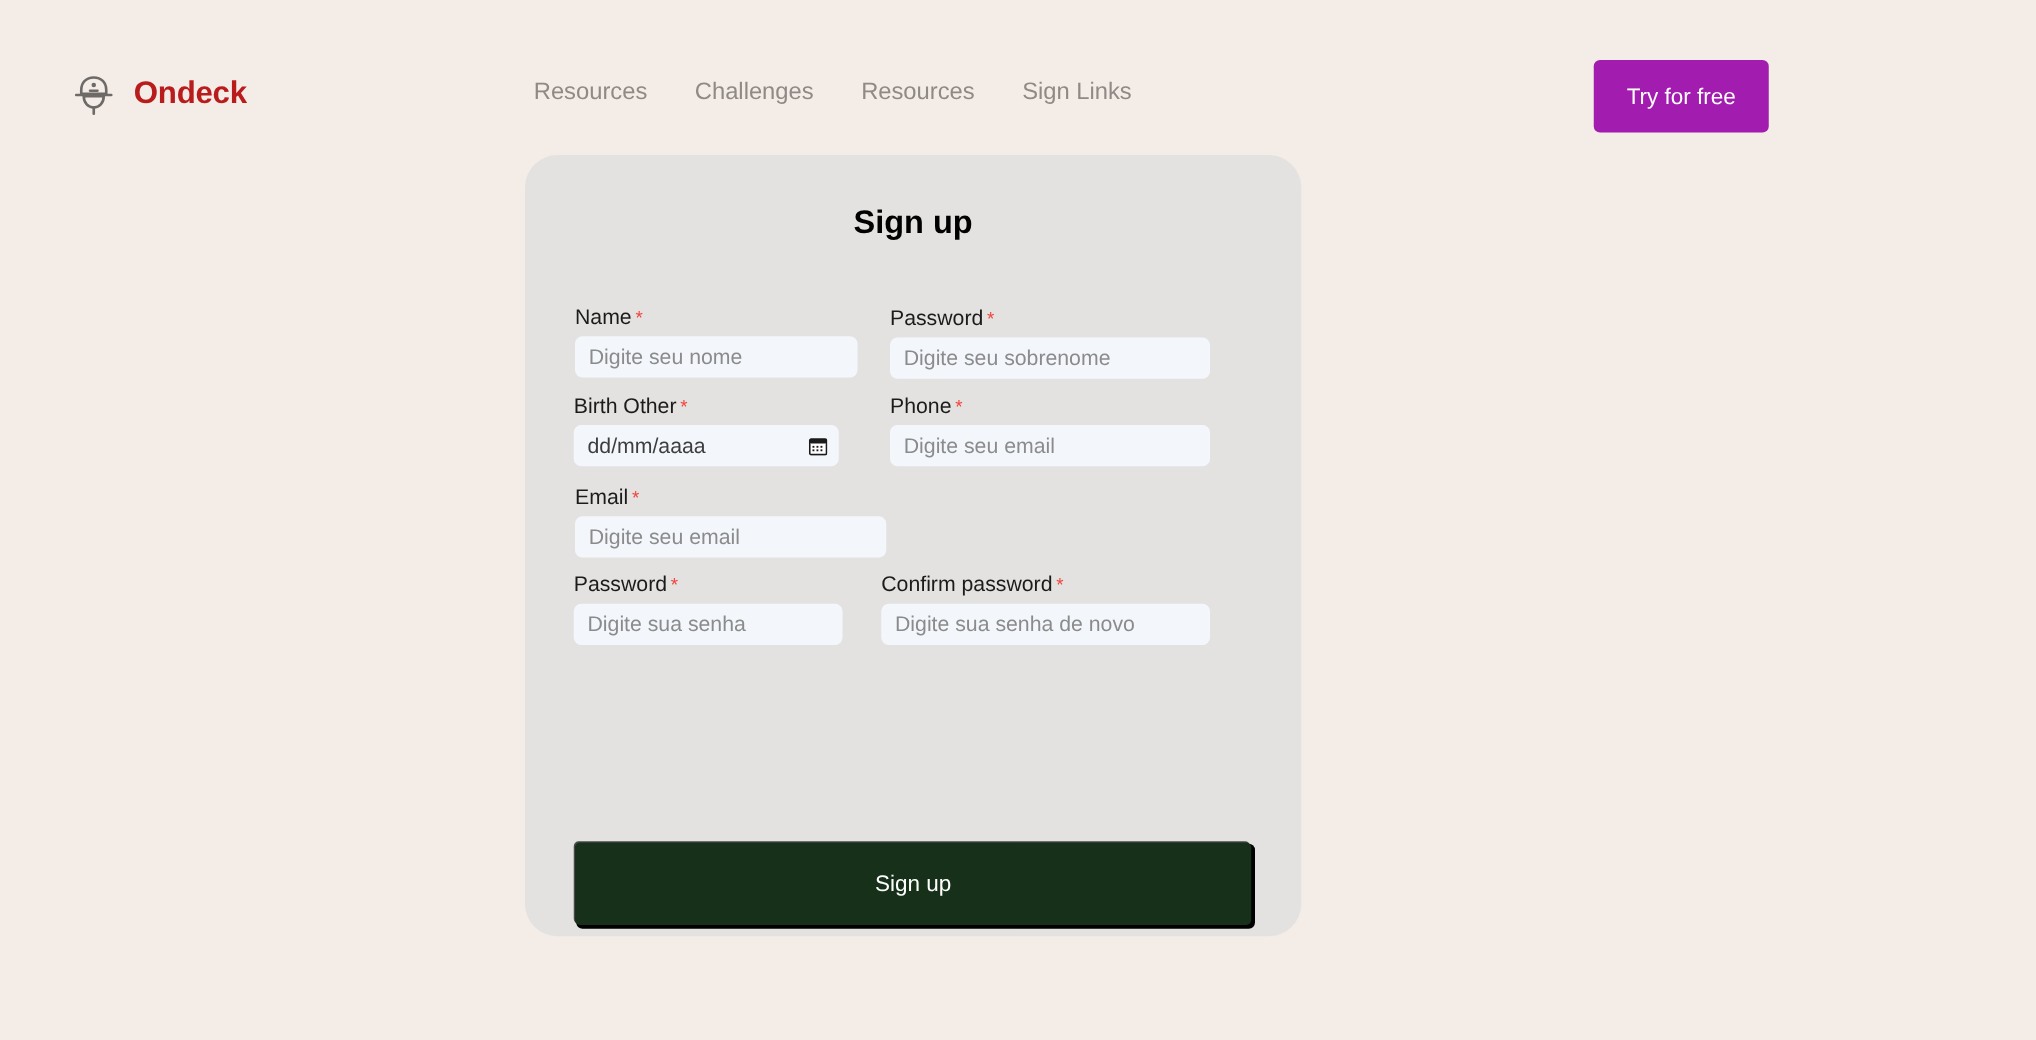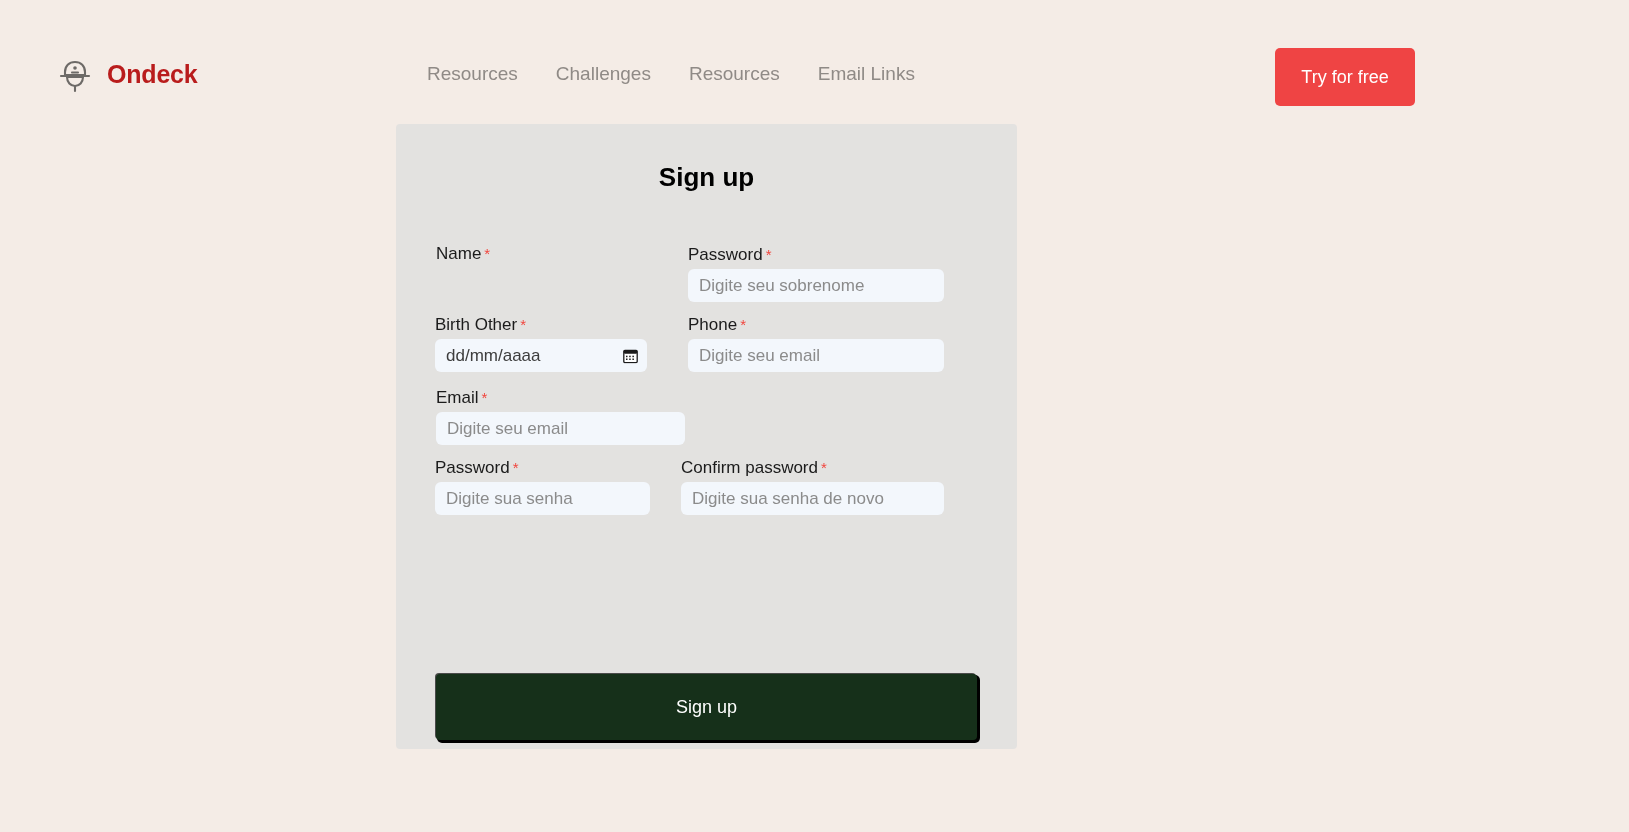--- a/index.html
+++ b/index.html
@@ -73,38 +73,38 @@
     color: #8f8a86;
     cursor: pointer;
   }
 
   .try-btn {
     position: absolute;
     right: 214px;
     top: 48px;
     width: 140px;
     height: 58px;
-    background: #ef4444;
+    background: #a21caf;
     color: #ffffff;
     border: none;
     border-radius: 5px;
     font-size: 18px;
     font-family: "Liberation Sans", sans-serif;
     cursor: pointer;
   }
 
   
   .card {
     position: absolute;
-    left: 396px;
+    left: 420px;
     top: 124px;
     width: 621px;
     height: 625px;
     background: #e3e2e0;
-    border-radius: 4px;
+    border-radius: 26px;
   }
 
   .card-title {
     position: absolute;
     top: 38px;
     left: 0;
     width: 100%;
     text-align: center;
     font-size: 26px;
     font-weight: bold;
@@ -213,38 +213,39 @@
         <line x1="17" y1="31" x2="17" y2="36" stroke="#6d6a67" stroke-width="2.1" stroke-linecap="round"></line>
       </svg>
     </span>
     <span class="brand-name">Ondeck</span>
   </div>
 
   <nav class="nav">
     <span class="nav-link">Resources</span>
     <span class="nav-link">Challenges</span>
     <span class="nav-link">Resources</span>
-    <span class="nav-link">Email Links</span>
+    <span class="nav-link">Sign Links</span>
   </nav>
 
   <span class="signin">Sign in</span>
 
   <button class="try-btn">Try for free</button>
 </div>
 
 <div class="card">
 
   <div class="card-title">Sign up</div>
 
   <div class="form">
 
     <div class="field f-name">
       <div class="field-label">
         <span>Name</span><span class="req">*</span>
       </div>
+      <input class="input" type="text" placeholder="Digite seu nome" style="">
     </div>
 
     <div class="field f-lastname">
       <div class="field-label">
         <span>Password</span><span class="req">*</span>
       </div>
       <input class="input" type="text" placeholder="Digite seu sobrenome" style="">
     </div>
 
     <div class="field f-birth">

